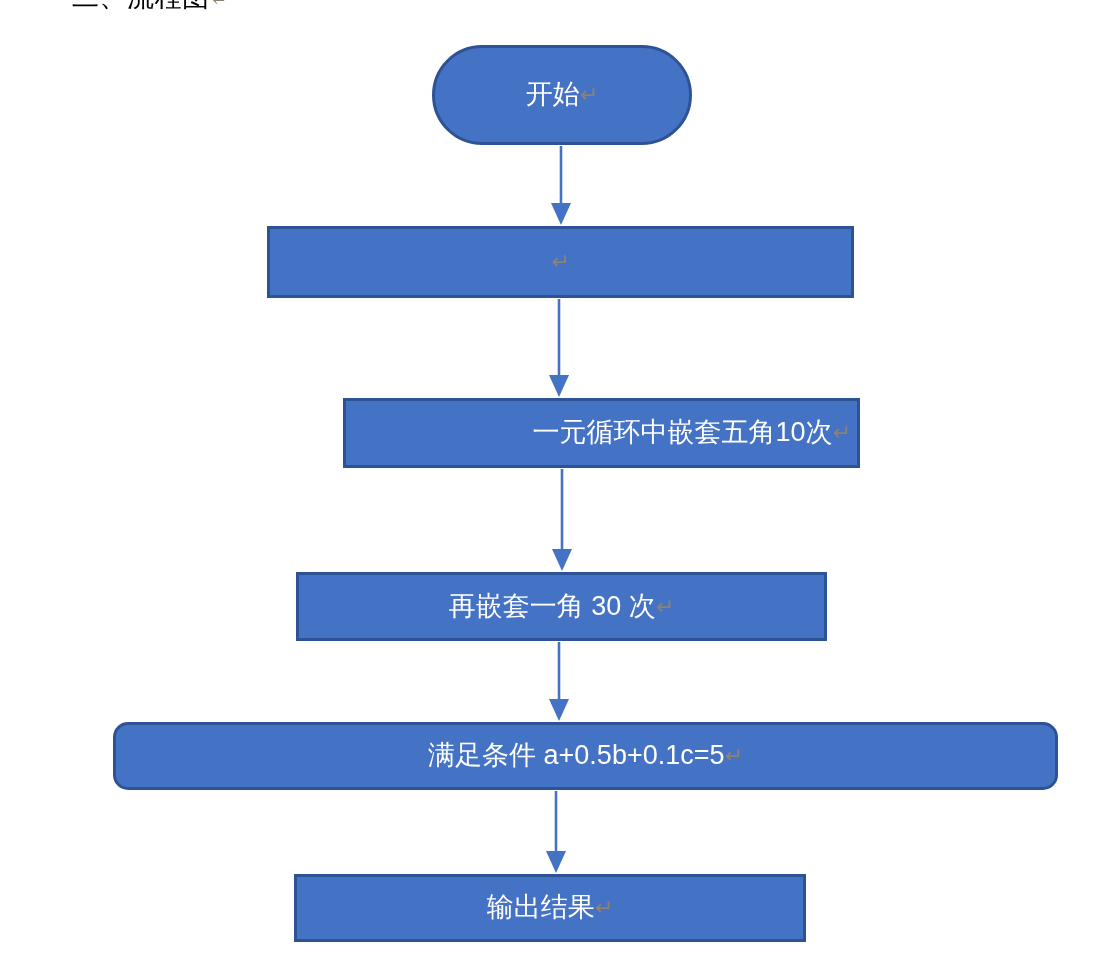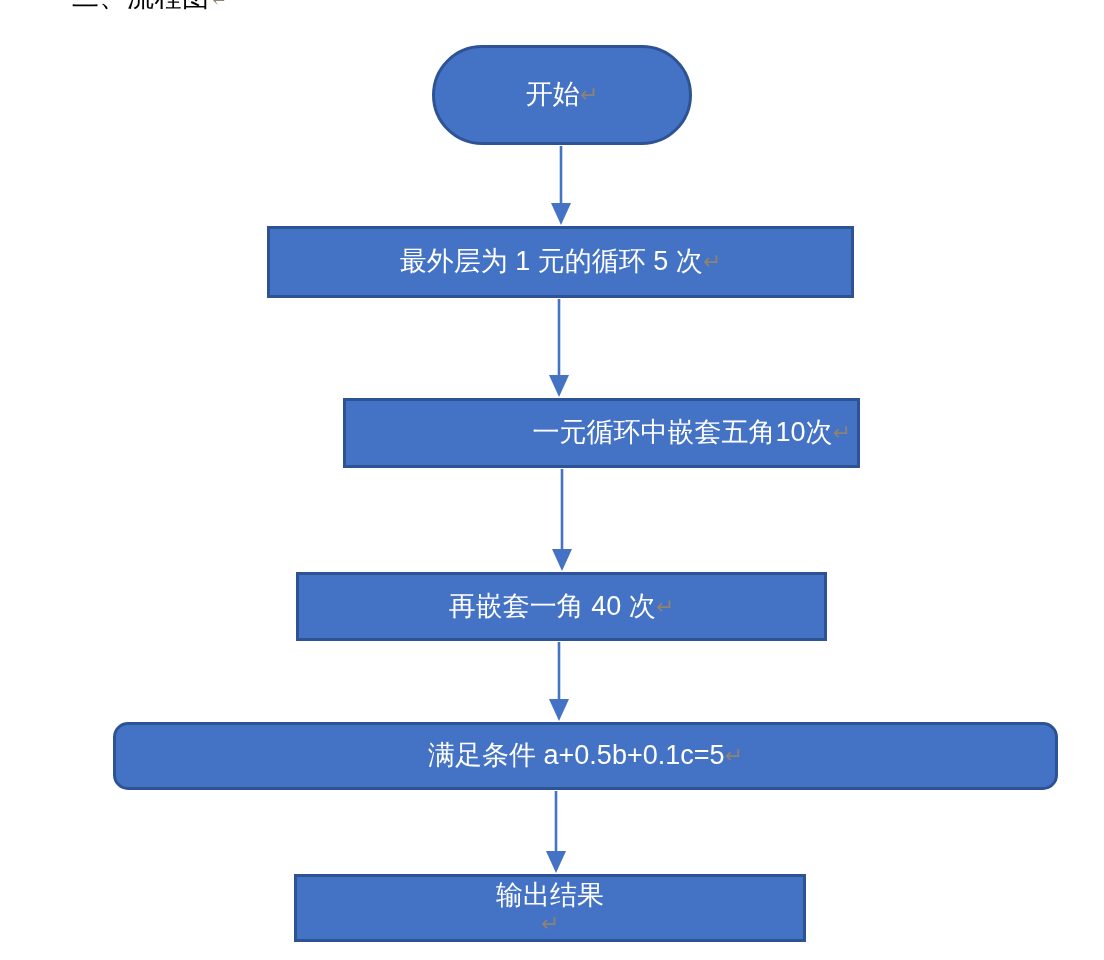--- a/index.html
+++ b/index.html
@@ -86,36 +86,35 @@
   <div class="doc-heading">
     <span>二、流程图</span><span class="pilcrow">↵</span>
   </div>
 
   <div id="nodes-layer">
       <div class="node stadium align-center" style="left: 432px; top: 45px; width: 260px; height: 100px;">
         <span class="label">开始</span>
         <span class="pilcrow">↵</span>
       </div>
       <div class="node rect align-center" style="left: 267px; top: 226px; width: 587px; height: 72px;">
-        <span class="label">最外层为 1 元的循环 5 次</span>
         <span class="pilcrow">↵</span>
       </div>
       <div class="node rect align-right" style="left: 311px; top: 398px; width: 517px; height: 70px;">
         <span class="label">一元循环中嵌套五角10次</span>
         <span class="pilcrow">↵</span>
       </div>
       <div class="node rect align-center" style="left: 296px; top: 572px; width: 531px; height: 69px;">
-        <span class="label">再嵌套一角 40 次</span>
+        <span class="label">再嵌套一角 30 次</span>
         <span class="pilcrow">↵</span>
       </div>
       <div class="node rect align-center" style="left: 113px; top: 722px; width: 945px; height: 68px; border-radius: 15px;">
         <span class="label">满足条件 a+0.5b+0.1c=5</span>
         <span class="pilcrow">↵</span>
       </div>
-      <div class="node rect align-center" style="left: 294px; top: 874px; width: 512px; height: 68px; flex-direction: column;">
+      <div class="node rect align-center" style="left: 294px; top: 874px; width: 512px; height: 68px;">
         <span class="label">输出结果</span>
         <span class="pilcrow">↵</span>
       </div>
     </div>
   <div id="connectors-layer">
       <div class="connector" style="left: 549px; top: 146px; width: 24px; height: 79px;">
         <svg width="24" height="79" viewBox="0 0 24 79">
           <line x1="12" y1="0" x2="12" y2="59" stroke="#4472c4" stroke-width="2.6"></line>
           <polygon points="2,57 22,57 12,79" fill="#4472c4"></polygon>
         </svg>

